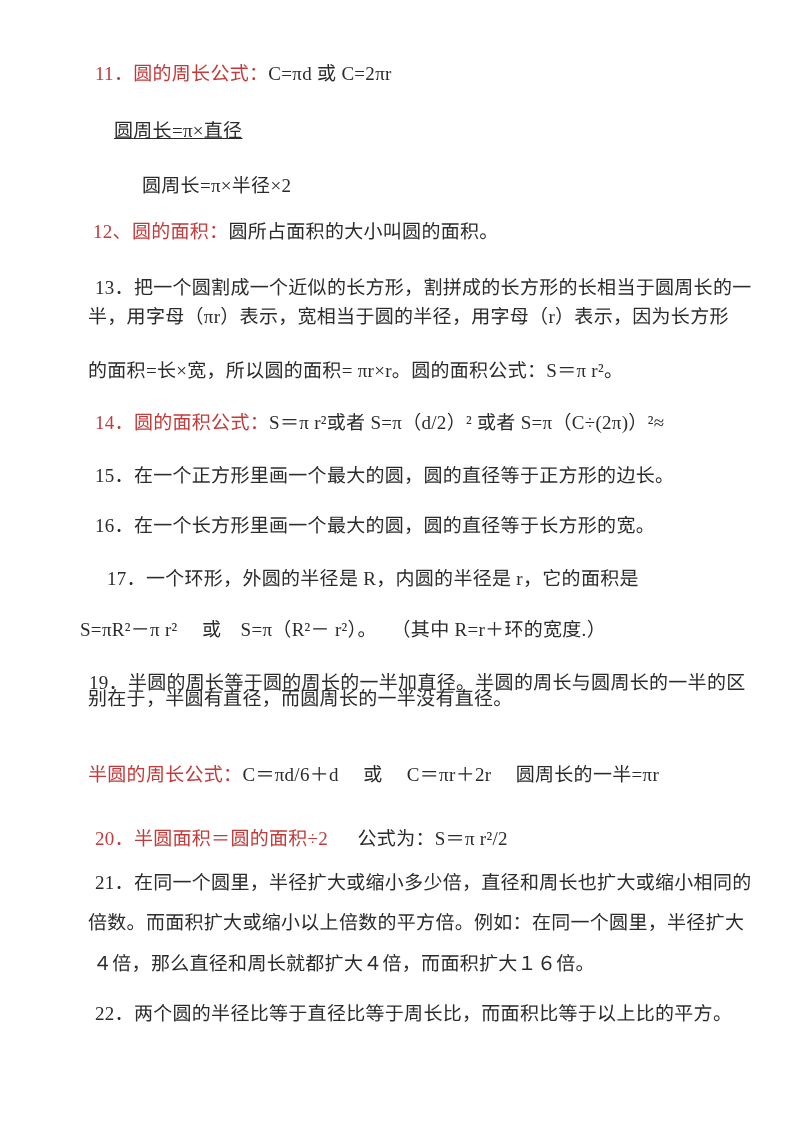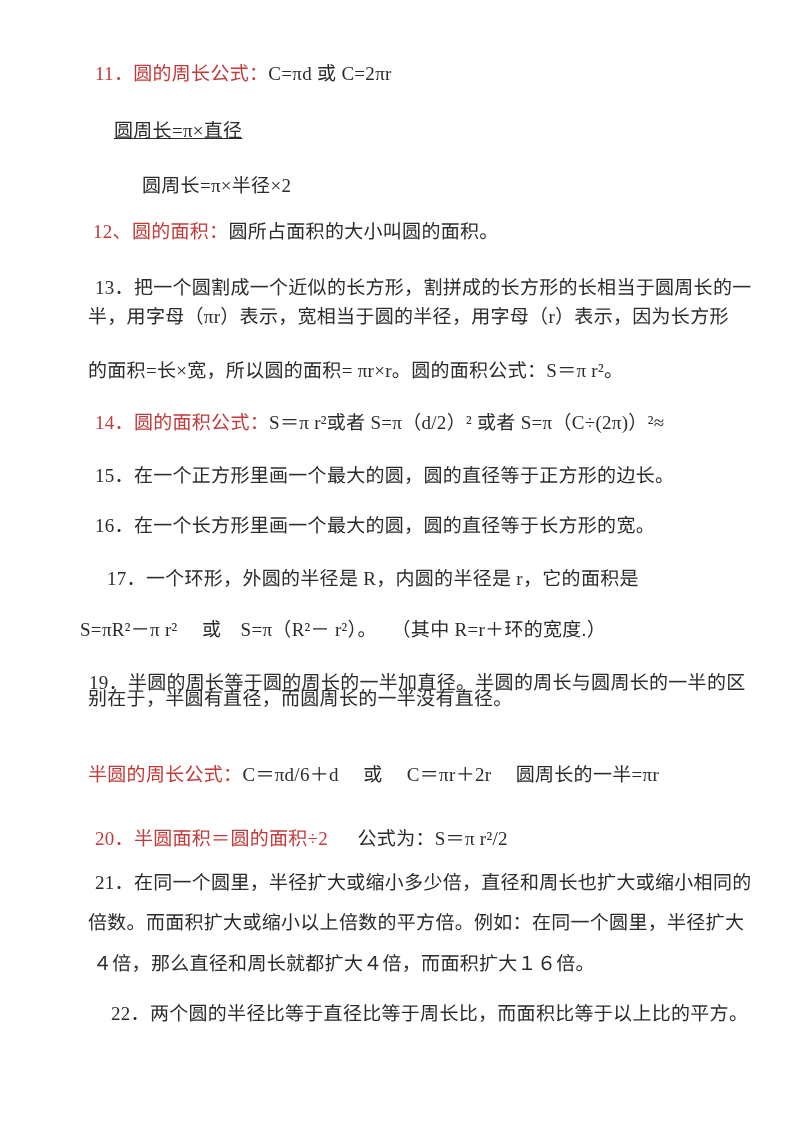--- a/index.html
+++ b/index.html
@@ -44,15 +44,15 @@
       <div class="line" style="top: 513px; left: 95px;"><span class="seg">16．在一个长方形里画一个最大的圆，圆的直径等于长方形的宽。</span></div>
       <div class="line" style="top: 566px; left: 95px; margin-left: 12px;"><span class="seg">17．一个环形，外圆的半径是 R，内圆的半径是 r，它的面积是</span></div>
       <div class="line" style="top: 617px; left: 80px;"><span class="seg">S=πR²－π r²　 或　S=π（R²－ r²）。　 （其中 R=r＋环的宽度.）</span></div>
       <div class="line" style="top: 670px; left: 89px; text-align: center;"><span class="seg">19．半圆的周长等于圆的周长的一半加直径。半圆的周长与圆周长的一半的区</span></div>
       <div class="line" style="top: 686px; left: 88px;"><span class="seg">别在于，半圆有直径，而圆周长的一半没有直径。</span></div>
       <div class="line" style="top: 762px; left: 88px;"><span class="seg red">半圆的周长公式：</span><span class="seg">C＝πd/6＋d　 或　 C＝πr＋2r　 圆周长的一半=πr</span></div>
       <div class="line" style="top: 826px; left: 95px;"><span class="seg red">20．半圆面积＝圆的面积÷2</span><span class="seg">　  公式为：S＝π r²/2</span></div>
       <div class="line" style="top: 870px; left: 95px;"><span class="seg">21．在同一个圆里，半径扩大或缩小多少倍，直径和周长也扩大或缩小相同的</span></div>
       <div class="line" style="top: 910px; left: 88px; font-family: Liberation Serif, serif;"><span class="seg">倍数。而面积扩大或缩小以上倍数的平方倍。例如：在同一个圆里，半径扩大</span></div>
       <div class="line" style="top: 951px; left: 93px;"><span class="seg">４倍，那么直径和周长就都扩大４倍，而面积扩大１６倍。</span></div>
-      <div class="line" style="top: 1001px; left: 111px;"><span class="seg">22．两个圆的半径比等于直径比等于周长比，而面积比等于以上比的平方。</span></div>
+      <div class="line" style="top: 1001px; left: 95px;"><span class="seg">22．两个圆的半径比等于直径比等于周长比，而面积比等于以上比的平方。</span></div>
     </div>
 </div>
 
 </body></html>

